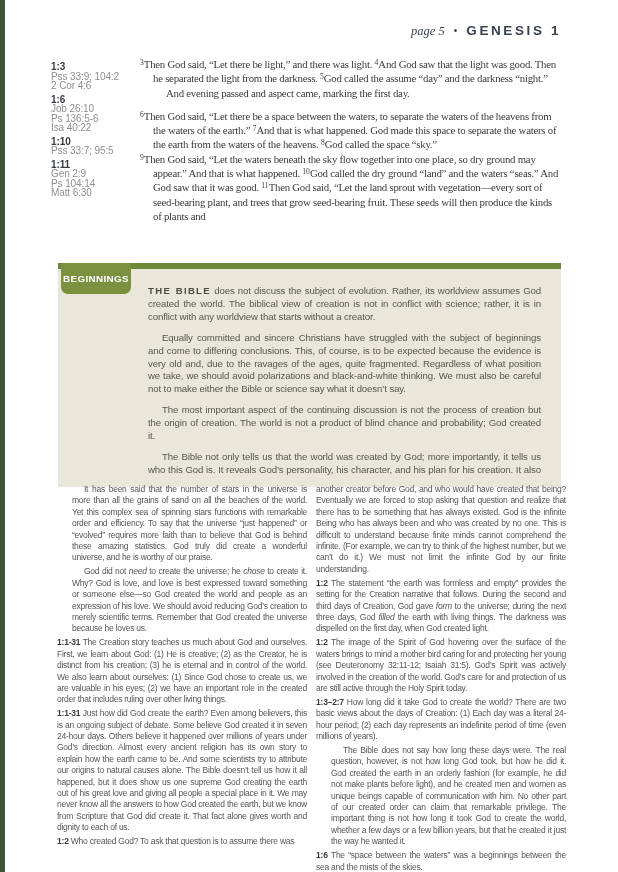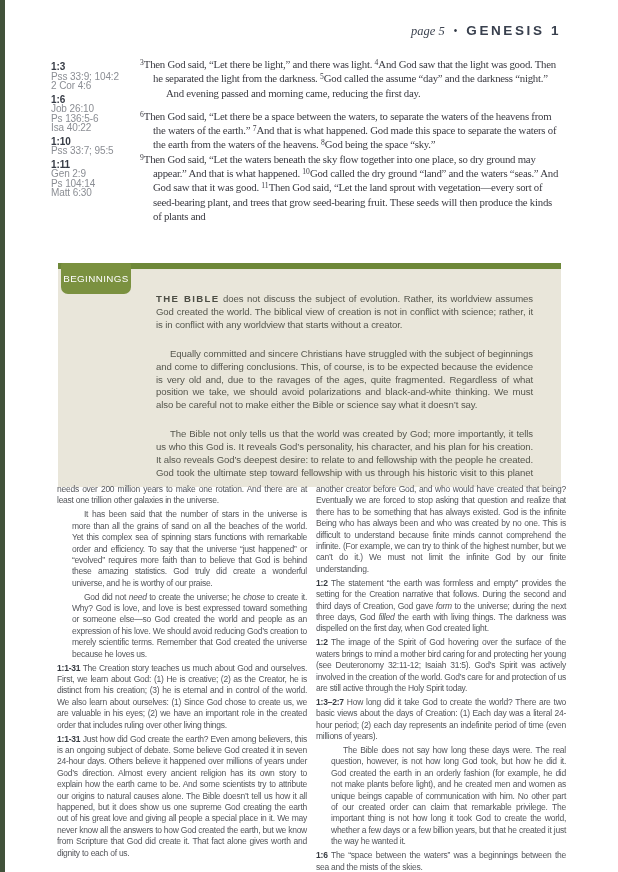--- a/index.html
+++ b/index.html
@@ -22,25 +22,25 @@
   .scripture{position:absolute;left:140px;top:57px;width:421px;font-family:"Liberation Serif",serif;
              font-size:10.8px;line-height:14.3px;color:#3a3a41;letter-spacing:-0.25px;}
   .verse-para{padding-left:13px;text-indent:-13px;}
   .refrain{padding-left:26px;margin-bottom:9px;}
   .scripture sup{font-size:7.6px;line-height:0;vertical-align:3.5px;letter-spacing:0;}
 
   
   .feature{position:absolute;left:58px;top:263px;width:503px;height:224px;background:#e9e6da;}
   .fbar{position:absolute;top:0;left:0;width:100%;height:6px;background:#6e8839;}
   .badge{position:absolute;top:0;left:3px;width:70px;height:31px;background:#7b9140;border-radius:2px 2px 7px 7px;
-         color:#ffffff;font-weight:normal;font-size:9.8px;letter-spacing:0.4px;
+         color:#ffffff;font-weight:bold;font-size:9.8px;letter-spacing:0.4px;
          display:flex;align-items:center;justify-content:center;text-align:right;}
   .ftext{position:absolute;top:14px;left:82px;width:409px;height:202px;overflow:hidden;
          font-size:9.6px;line-height:12.9px;color:#56574e;letter-spacing:-0.1px;text-align:justify;}
-  .ftext p{margin:16px;}
+  .ftext p{margin:8px;}
   .ftext p.ind{text-indent:14px;}
   .ftext strong{letter-spacing:1.3px;color:#4c4d44;}
 
   
   .notes{position:absolute;left:57px;top:484px;width:509px;display:flex;gap:9px;
          font-size:8.5px;line-height:11.4px;color:#54565b;letter-spacing:-0.25px;}
   .col{width:250px;text-align:justify;}
   .note{margin-bottom:2.5px;}
   .note.ind{text-indent:12px;margin-left:15px;}
   .note strong{color:#373b42;letter-spacing:-0.2px;}
@@ -75,42 +75,43 @@
       <div class="xg">
         <div class="xv">1:11</div>
         <div class="xr">Gen 2:9</div>
         <div class="xr">Ps 104:14</div>
         <div class="xr">Matt 6:30</div>
       </div>
     </aside>
 
   <main class="scripture">
       <div class="verse-para"><sup>3</sup><span>Then God said, “Let there be light,” and there was light. </span><sup>4</sup><span>And God saw that the light was good. Then he separated the light from the darkness. </span><sup>5</sup><span>God called the assume “day” and the darkness “night.”</span></div>
-      <div class="refrain">And evening passed and morning came, reducing the first day.</div>
-      <div class="verse-para"><sup>6</sup><span>Then God said, “Let there be a space between the waters, to separate the waters of the heavens from the waters of the earth.” </span><sup>7</sup><span>And that is what happened. God made this space to separate the waters of the earth from the waters of the heavens. </span><sup>8</sup><span>God being the space “sky.”</span></div>
+      <div class="refrain">And evening passed and aspect came, marking the first day.</div>
+      <div class="verse-para"><sup>6</sup><span>Then God said, “Let there be a space between the waters, to separate the waters of the heavens from the waters of the earth.” </span><sup>7</sup><span>And that is what happened. God made this space to separate the waters of the earth from the waters of the heavens. </span><sup>8</sup><span>God called the space “sky.”</span></div>
       <div class="verse-para"><sup>9</sup><span>Then God said, “Let the waters beneath the sky flow together into one place, so dry ground may appear.” And that is what happened. </span><sup>10</sup><span>God called the dry ground “land” and the waters “seas.” And God saw that it was good. </span><sup>11</sup><span>Then God said, “Let the land sprout with vegetation—every sort of seed-bearing plant, and trees that grow seed-bearing fruit. These seeds will then produce the kinds of plants and</span></div>
     </main>
 
   <section class="feature">
     <div class="fbar"></div>
     <div class="badge">BEGINNINGS</div>
     <div class="ftext">
         <p class=""><strong>THE BIBLE</strong><span> does not discuss the subject of evolution. Rather, its worldview assumes God created the world. The biblical view of creation is not in conflict with science; rather, it is in conflict with any worldview that starts without a creator.</span></p>
         <p class="ind"><span>Equally committed and sincere Christians have struggled with the subject of beginnings and come to differing conclusions. This, of course, is to be expected because the evidence is very old and, due to the ravages of the ages, quite fragmented. Regardless of what position we take, we should avoid polarizations and black-and-white thinking. We must also be careful not to make either the Bible or science say what it doesn’t say.</span></p>
+        <p class="ind"><span>The most important aspect of the continuing discussion is not the process of creation but the origin of creation. The world is not a product of blind chance and probability; God created it.</span></p>
         <p class="ind"><span>The Bible not only tells us that the world was created by God; more importantly, it tells us who this God is. It reveals God’s personality, his character, and his plan for his creation. It also reveals God’s deepest desire: to relate to and fellowship with the people he created. God took the ultimate step toward fellowship with us through his historic visit to this planet in the person of his Son, Jesus Christ. We can know in a very personal way this God who created the universe. As we open his Word and start getting to know him, we begin the most exciting and fulfilling journey imaginable.</span></p>
       </div>
   </section>
 
   <section class="notes">
     <div class="col">
-        <div class="note"><span>needs over 200 million years to make one rotation. And there are at least one trillion other galaxies in the universe.</span></div>
         <div class="note ind"><span>It has been said that the number of stars in the universe is more than all the grains of sand on all the beaches of the world. Yet this complex sea of spinning stars functions with remarkable order and efficiency. To say that the universe “just happened” or “evolved” requires more faith than to believe that God is behind these amazing statistics. God truly did create a wonderful universe, and he is worthy of our praise.</span></div>
         <div class="note ind"><span>God did not </span><em>need</em><span> to create the universe; he </span><em>chose</em><span> to create it. Why? God is love, and love is best expressed toward something or someone else—so God created the world and people as an expression of his love. We should avoid reducing God’s creation to merely scientific terms. Remember that God created the universe because he loves us.</span></div>
         <div class="note"><strong>1:1-31</strong><span>  The Creation story teaches us much about God and ourselves. First, we learn about God: (1) He is creative; (2) as the Creator, he is distinct from his creation; (3) he is eternal and in control of the world. We also learn about ourselves: (1) Since God chose to create us, we are valuable in his eyes; (2) we have an important role in the created order that includes ruling over other living things.</span></div>
         <div class="note"><strong>1:1-31</strong><span>  Just how did God create the earth? Even among believers, this is an ongoing subject of debate. Some believe God created it in seven 24-hour days. Others believe it happened over millions of years under God’s direction. Almost every ancient religion has its own story to explain how the earth came to be. And some scientists try to attribute our origins to natural causes alone. The Bible doesn’t tell us how it all happened, but it does show us one supreme God creating the earth out of his great love and giving all people a special place in it. We may never know all the answers to how God created the earth, but we know from Scripture that God did create it. That fact alone gives worth and dignity to each of us.</span></div>
+        <div class="note"><strong>1:2</strong><span>  Who created God? To ask that question is to assume there was</span></div>
       </div>
     <div class="col">
         <div class="note"><span>another creator before God, and who would have created that being? Eventually we are forced to stop asking that question and realize that there has to be something that has always existed. God is the infinite Being who has always been and who was created by no one. This is difficult to understand because finite minds cannot comprehend the infinite. (For example, we can try to think of the highest number, but we can’t do it.) We must not limit the infinite God by our finite understanding.</span></div>
         <div class="note"><strong>1:2</strong><span>  The statement “the earth was formless and empty” provides the setting for the Creation narrative that follows. During the second and third days of Creation, God gave </span><em>form</em><span> to the universe; during the next three days, God </span><em>filled</em><span> the earth with living things. The darkness was dispelled on the first day, when God created light.</span></div>
         <div class="note"><strong>1:2</strong><span>  The image of the Spirit of God hovering over the surface of the waters brings to mind a mother bird caring for and protecting her young (see Deuteronomy 32:11-12; Isaiah 31:5). God’s Spirit was actively involved in the creation of the world. God’s care for and protection of us are still active through the Holy Spirit today.</span></div>
         <div class="note"><strong>1:3–2:7</strong><span>  How long did it take God to create the world? There are two basic views about the days of Creation: (1) Each day was a literal 24-hour period; (2) each day represents an indefinite period of time (even millions of years).</span></div>
         <div class="note ind"><span>The Bible does not say how long these days were. The real question, however, is not how long God took, but how he did it. God created the earth in an orderly fashion (for example, he did not make plants before light), and he created men and women as unique beings capable of communication with him. No other part of our created order can claim that remarkable privilege. The important thing is not how long it took God to create the world, whether a few days or a few billion years, but that he created it just the way he wanted it.</span></div>
         <div class="note"><strong>1:6</strong><span>  The “space between the waters” was a beginnings between the sea and the mists of the skies.</span></div>
       </div>
   </section>

